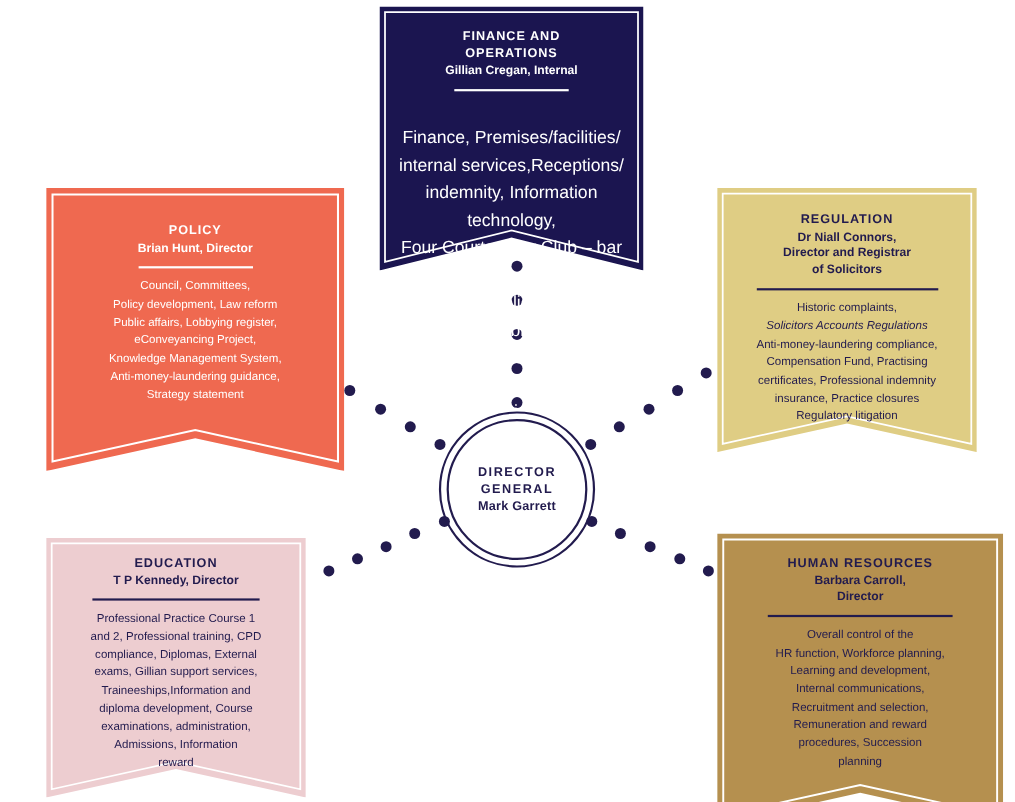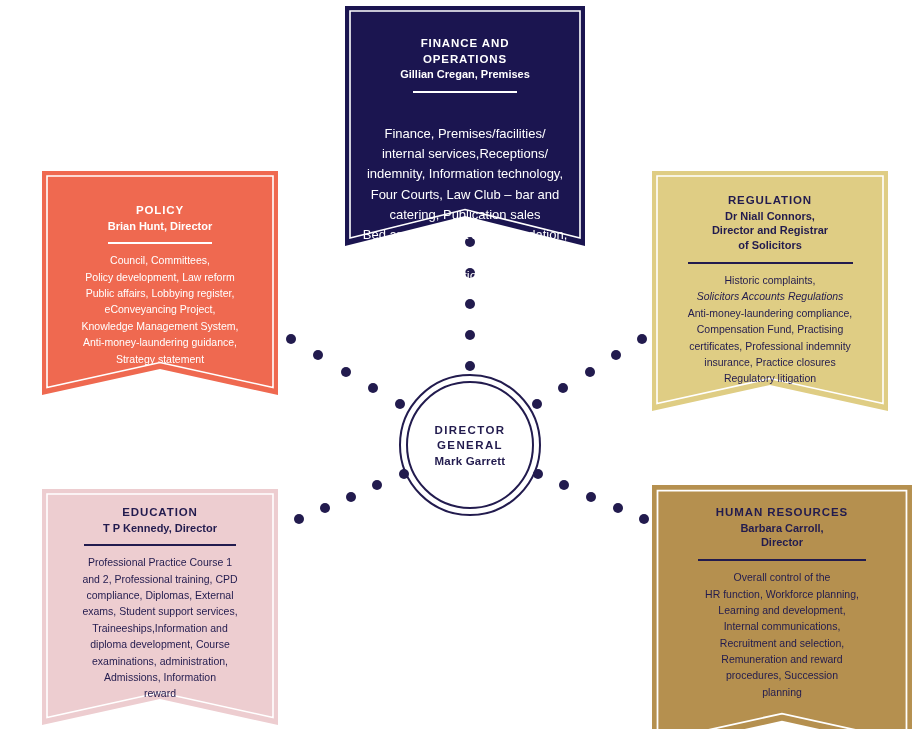--- a/index.html
+++ b/index.html
@@ -149,41 +149,41 @@
       <div class="dot" style="left: 591.04px; top: 496.68px;"></div>
       <div class="dot" style="left: 564.34px; top: 485.28px;"></div>
       <div class="dot" style="left: 537.64px; top: 473.88px;"></div>
     </div>
 
   <div class="banner ink-white" id="banner-finance" style="left:345px; top:6px; width:240px; height:240px;">
     <svg class="banner-shape" viewBox="0 0 240 240" preserveAspectRatio="none">
       <path d="M0,0 H240 V240 L120,210 L0,240 Z" fill="#1B1550"></path>
       <path d="M5,5 H235 V232 L120,203.5 L5,232 Z" fill="none" stroke="#ffffff" stroke-width="1.6"></path>
     </svg>
-    <div class="banner-content" style="padding-top:30px;">
+    <div class="banner-content" style="padding-top:20px;">
       <div class="dept-title" style="font-size:11.5px;">
         <span>FINANCE AND</span><br>
         <span>OPERATIONS</span>
       </div>
-      <div class="dept-person" style="font-size:11px;">Gillian Cregan, Premises</div>
+      <div class="dept-person" style="font-size:11px;">Gillian Cregan, Internal</div>
       <hr class="dept-rule">
-      <div class="dept-body" style="font-size:13px;margin-top:31px;">
+      <div class="dept-body" style="font-size:16px;margin-top:31px;">
         <div>Finance, Premises/facilities/</div>
         <div>internal services,Receptions/</div>
         <div>indemnity, Information technology,</div>
         <div>Four Courts, Law Club – bar and</div>
         <div>catering, Publication sales</div>
         <div>Bed and breakfast accommodation,</div>
         <div>Risk procedures,</div>
         <div>Data protection (GDPR)</div>
       </div>
     </div>
   </div>
 
-  <div class="banner ink-white" id="banner-policy" style="left:42px; top:171px; width:236px; height:224px;">
+  <div class="banner ink-white" id="banner-policy" style="left:42px; top:171px; width:271px; height:224px;">
     <svg class="banner-shape" viewBox="0 0 236 224" preserveAspectRatio="none">
       <path d="M0,0 H236 V224 L118,198 L0,224 Z" fill="#EF6950"></path>
       <path d="M5,5 H231 V216.5 L118,191.5 L5,216.5 Z" fill="none" stroke="#ffffff" stroke-width="1.6"></path>
     </svg>
     <div class="banner-content" style="padding-top:32px;">
       <div class="dept-title" style="font-size:11.5px;">POLICY</div>
       <div class="dept-person" style="font-size:11px;">Brian Hunt, Director</div>
       <hr class="dept-rule">
       <div class="dept-body" style="font-size:10.5px;">
         <div>Council, Committees,</div>
@@ -228,21 +228,21 @@
       <path d="M5,5 H231 V228.5 L118,203.5 L5,228.5 Z" fill="none" stroke="#ffffff" stroke-width="1.6"></path>
     </svg>
     <div class="banner-content" style="padding-top:16px;">
       <div class="dept-title" style="font-size:11.5px;">EDUCATION</div>
       <div class="dept-person" style="font-size:11px;">T P Kennedy, Director</div>
       <hr class="dept-rule" style="width:152px;">
       <div class="dept-body" style="font-size:10.5px;">
         <div>Professional Practice Course 1</div>
         <div>and 2, Professional training, CPD</div>
         <div>compliance, Diplomas, External</div>
-        <div>exams, Student support services,</div>
+        <div>exams, Gillian support services,</div>
         <div>Traineeships,Information and</div>
         <div>diploma development, Course</div>
         <div>examinations, administration,</div>
         <div>Admissions, Information</div>
         <div>reward</div>
       </div>
     </div>
   </div>
 
   <div class="banner ink-navy" id="banner-hr" style="left:652px; top:485px; width:260px; height:240px;">

